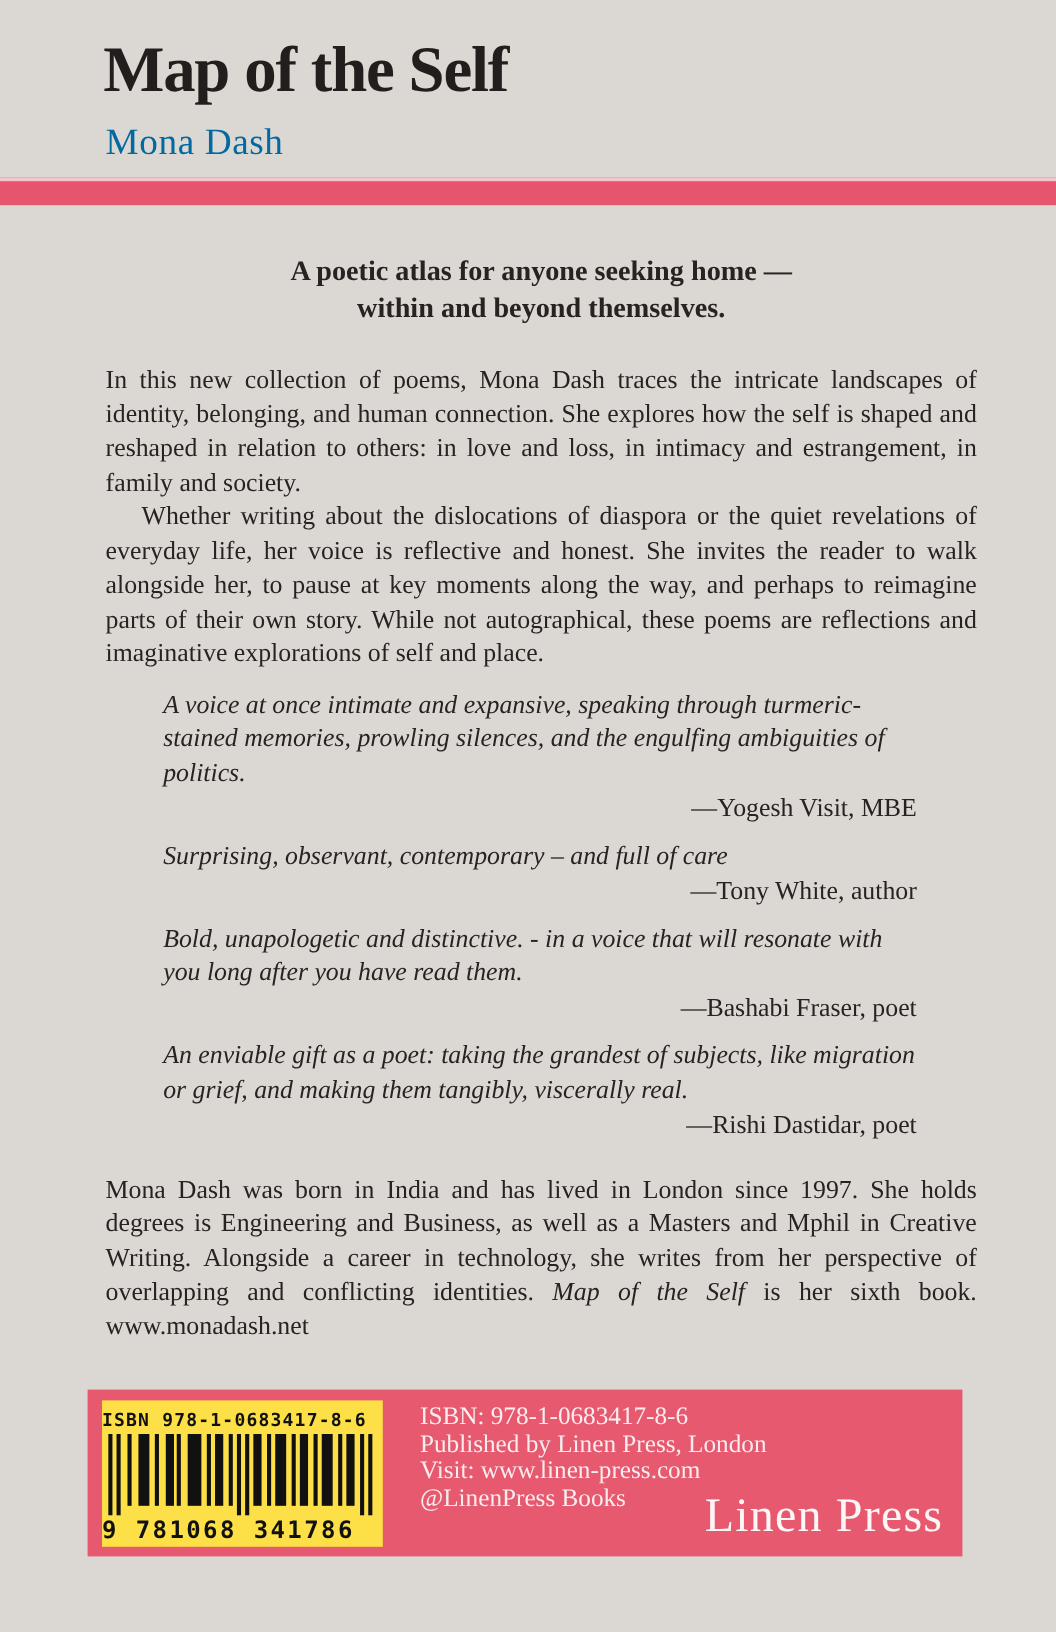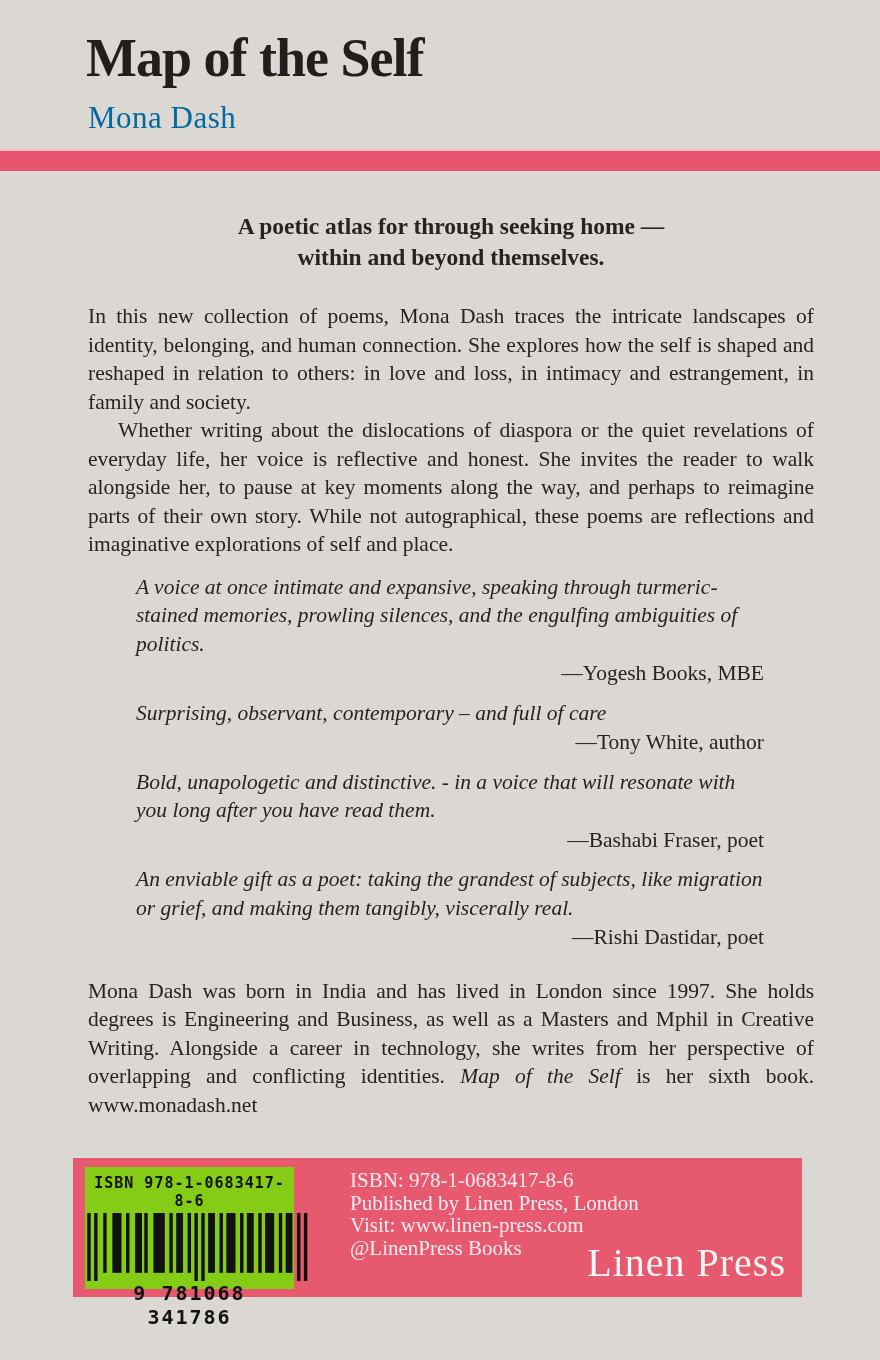--- a/index.html
+++ b/index.html
@@ -40,22 +40,22 @@
     text-align:right;font-size:21.5px;line-height:28.5px;margin-top:1px;
   }
   .bio{margin:25px 0 0 0;font-size:21.5px;line-height:28.5px;text-align:justify;}
   .bio .it{font-style:italic;}
   
   .pubbox{
     position:absolute;left:73px;top:1158px;width:729px;height:139px;
     background:#e7596f;
   }
   .barcode-panel{
-    position:absolute;left:12px;top:9px;width:209px;height:122px;
-    background:#84cc16;text-align:center;
+    position:absolute;left:12px;top:9px;width:234px;height:122px;
+    background:#fde047;
   }
   .bc-isbn{
     font-family:"DejaVu Sans Mono",monospace;font-weight:bold;
     font-size:15px;letter-spacing:1px;color:#111;margin-top:7px;
   }
   .bars{display:block;margin:3px auto 0 auto;width:228px;height:68px;}
   .bc-digits{
     font-family:"DejaVu Sans Mono",monospace;font-weight:bold;
     font-size:20px;letter-spacing:2px;color:#111;margin-top:0px;
   }
@@ -73,31 +73,31 @@
 
 <div class="cover">
 
   <h1 class="title">Map of the Self</h1>
   <div class="author">Mona Dash</div>
   <div class="stripe"></div>
 
   <main class="content">
 
     <div class="tagline">
-      <div>A poetic atlas for through seeking home —</div>
+      <div>A poetic atlas for anyone seeking home —</div>
       <div>within and beyond themselves.</div>
     </div>
 
     <p class="synopsis">In this new collection of poems, Mona Dash traces the intricate landscapes of identity, belonging, and human connection. She explores how the self is shaped and reshaped in relation to others: in love and loss, in intimacy and estrangement, in family and society.</p>
     <p class="synopsis indent">Whether writing about the dislocations of diaspora or the quiet revelations of everyday life, her voice is reflective and honest. She invites the reader to walk alongside her, to pause at key moments along the way, and perhaps to reimagine parts of their own story. While not autographical, these poems are reflections and imaginative explorations of self and place.</p>
 
     <section class="quotes">
       <div class="quote">
         <p class="qt">A voice at once intimate and expansive, speaking through turmeric-stained memories, prowling silences, and the engulfing ambiguities of politics.</p>
-        <div class="attr">—Yogesh Books, MBE</div>
+        <div class="attr">—Yogesh Visit, MBE</div>
       </div>
       <div class="quote">
         <p class="qt">Surprising, observant, contemporary – and full of care</p>
         <div class="attr">—Tony White, author</div>
       </div>
       <div class="quote">
         <p class="qt">Bold, unapologetic and distinctive. - in a voice that will resonate with you long after you have read them.</p>
         <div class="attr">—Bashabi Fraser, poet</div>
       </div>
       <div class="quote">

